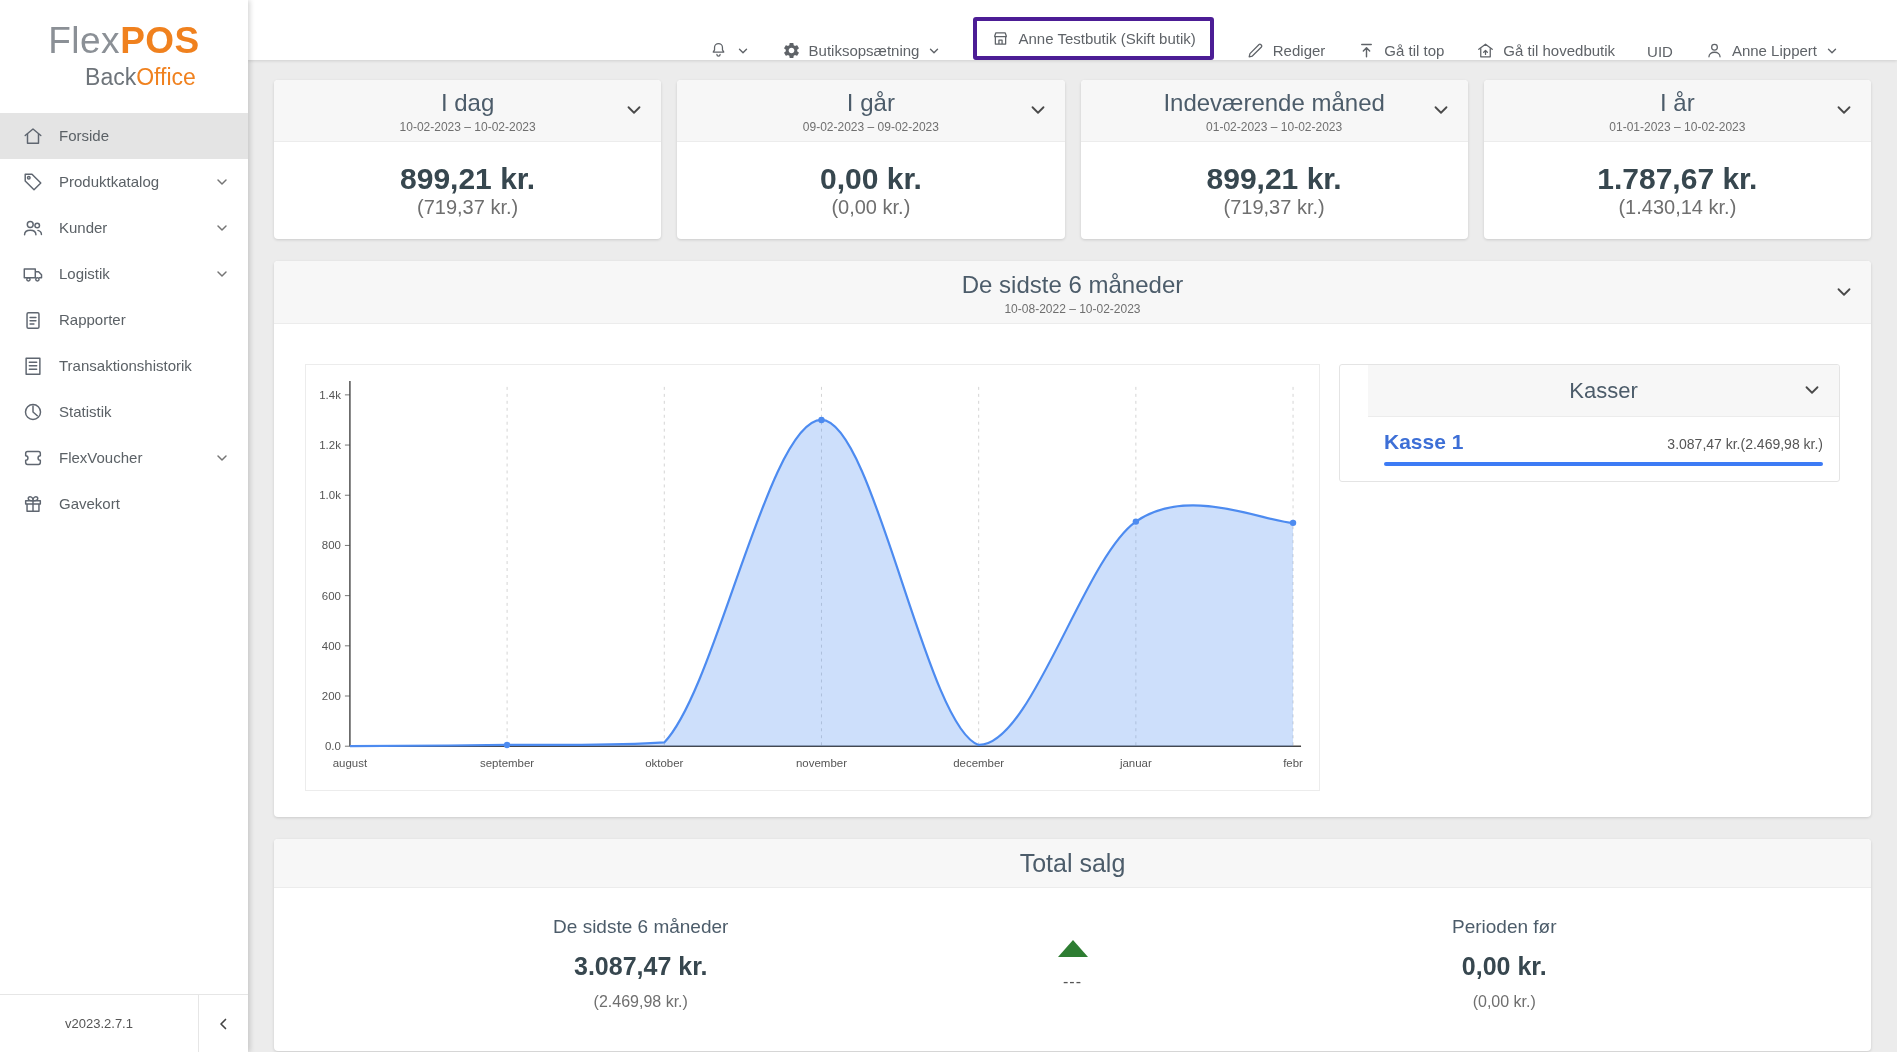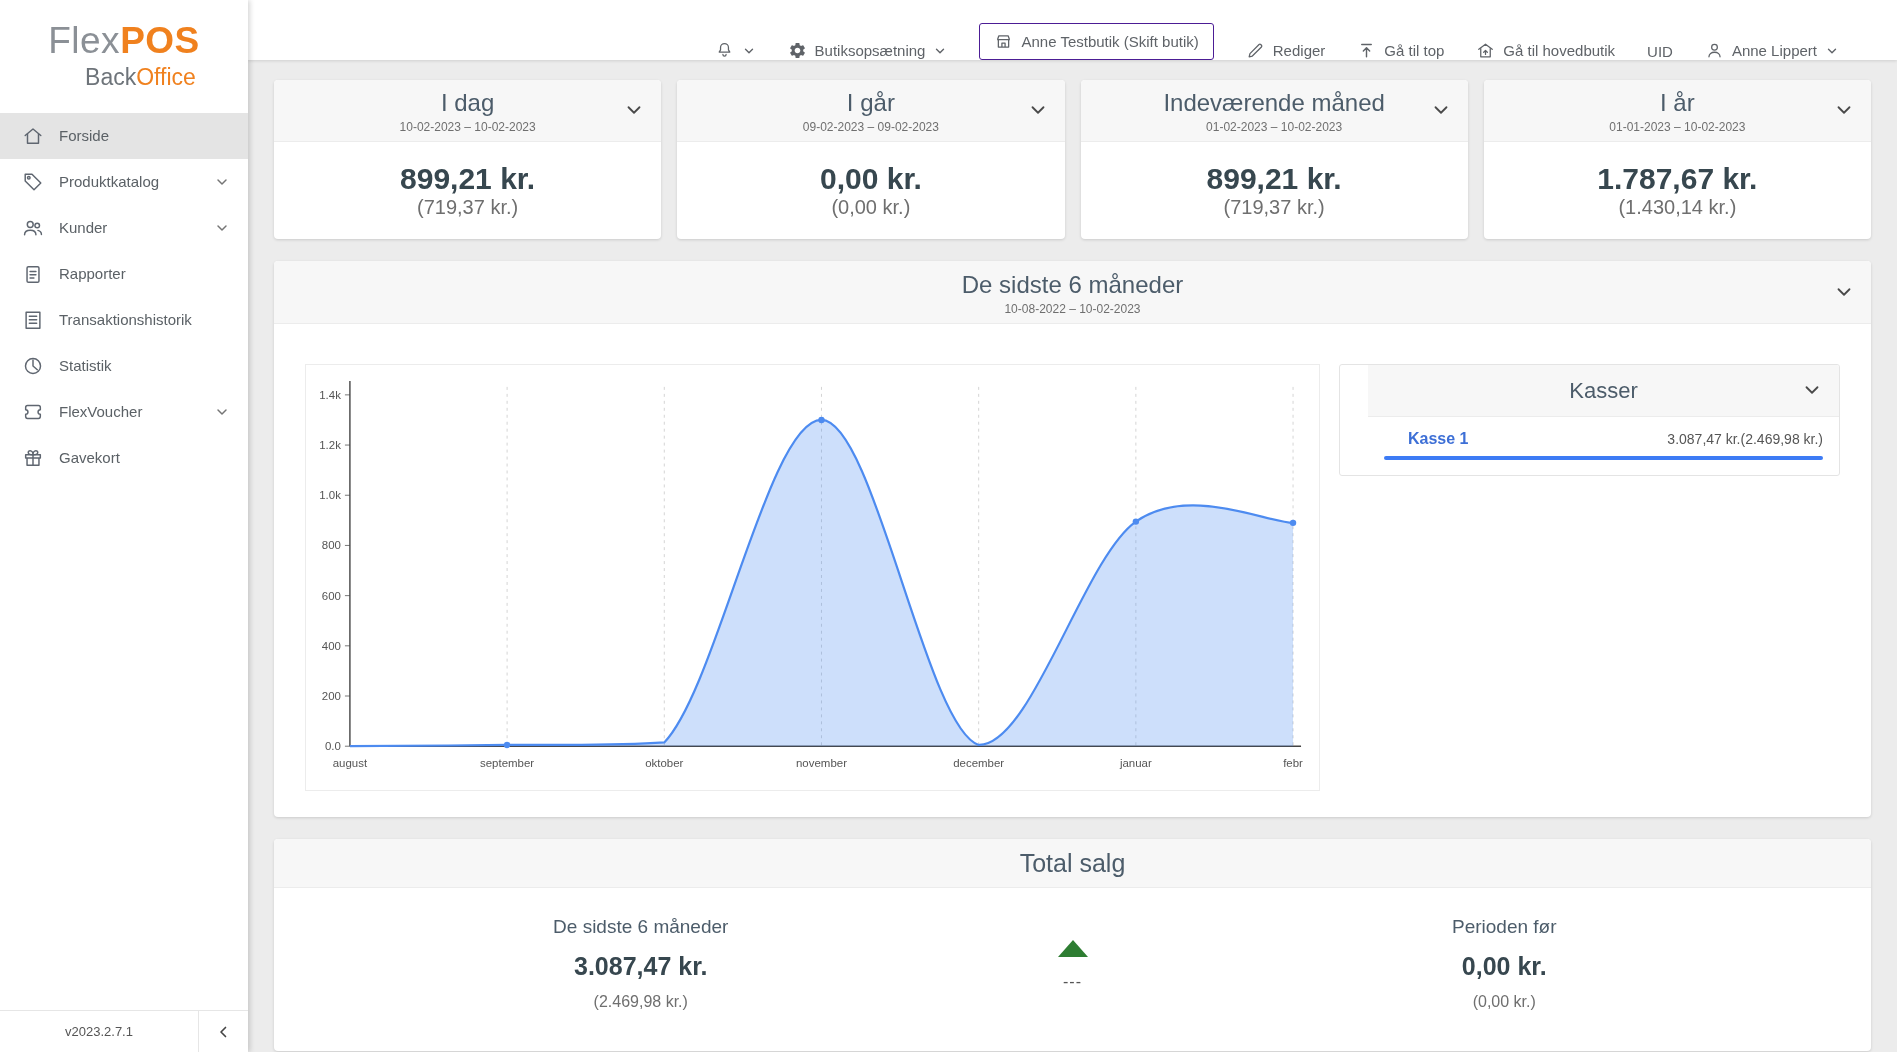--- a/index.html
+++ b/index.html
@@ -32,39 +32,39 @@
   .side-item {
     display: flex; align-items: center;
     height: 46px; padding: 0 18px 0 22px;
     cursor: pointer; color: #5b6166; font-size: 15px;
   }
   .side-item.active { background: #e4e4e4; }
   .side-item .sicon { width: 22px; height: 22px; margin-right: 15px; color: #5f6670; flex: none; }
   .side-item .sicon svg { width: 22px; height: 22px; }
   .side-chevron { margin-left: auto; color: #757575; }
   .side-chevron svg { width: 16px; height: 16px; }
-  .side-bottom { height: 42px; border-top: 1px solid #e6e6e6; display: flex; align-items: stretch; }
+  .side-bottom { height: 58px; border-top: 1px solid #e6e6e6; display: flex; align-items: stretch; }
   .version { flex: 1; display: flex; align-items: center; justify-content: center; font-size: 13px; color: #555; }
   .collapse-btn { width: 50px; border-left: 1px solid #e6e6e6; display: flex; align-items: center; justify-content: center; color: #444; cursor: pointer; }
   .collapse-btn svg { width: 18px; height: 18px; }
 
   
   .main { flex: 1; display: flex; flex-direction: column; height: 100%; overflow: hidden; }
   .topbar {
     height: 60px; min-height: 60px; background: #fff;
     box-shadow: 0 1px 3px rgba(0,0,0,.12);
     display: flex; align-items: flex-end; justify-content: flex-end;
     gap: 32px; padding-right: 58px;
     color: #5f6368; font-size: 15px;
     position: relative; z-index: 3;
   }
   .tb-item { display: flex; align-items: center; gap: 8px; cursor: pointer; white-space: nowrap; }
   .tb-item svg { width: 19px; height: 19px; }
   .tb-chev svg { width: 14px; height: 14px; }
-  .tb-store { border: 1px solid #4c1d95; border-radius: 3px; padding: 8px 14px; }
+  .tb-store { border: 4px solid #4c1d95; border-radius: 3px; padding: 8px 14px; }
 
   
   .content { flex: 1; padding: 20px 26px 0; overflow: hidden; }
 
   .cards-row { display: flex; gap: 16px; }
   .stat-card { flex: 1; background: #fff; border-radius: 4px; box-shadow: 0 1px 3px rgba(0,0,0,.14); overflow: hidden; }
   .card-head { position: relative; background: #f7f7f7; border-bottom: 1px solid #ececec; text-align: center; padding: 9px 44px 7px; }
   .card-title { font-size: 24px; line-height: 1.15; color: #4c5c6a; }
   .card-period { font-size: 12px; color: #6f6f6f; margin-top: 3px; }
   .head-chev { position: absolute; right: 16px; top: 50%; transform: translateY(-50%); color: #4a4a4a; cursor: pointer; }
@@ -80,21 +80,21 @@
   .panel-body { display: flex; gap: 19px; padding: 40px 31px 26px; }
   .chartbox { flex: 1; border: 1px solid #ececec; height: 427px; background: #fff; }
   .chartbox svg { width: 100%; height: 100%; }
 
   .kasser { width: 501px; border: 1px solid #e4e4e4; border-radius: 3px; align-self: flex-start; overflow: hidden; padding-left: 28px; }
   .kasser-head { position: relative; background: #f7f7f7; border-bottom: 1px solid #ececec; text-align: center; padding: 13px 44px 12px; }
   .kasser-title { font-size: 22px; color: #4c5c6a; }
   .kasser-body { padding: 13px 16px 15px; }
   .kasse-row { cursor: pointer; }
   .kasse-line { display: flex; justify-content: space-between; align-items: baseline; }
-  .kasse-name { color: var(--kasse-blue); font-weight: 700; font-size: 16px; margin-left: 24px; }
+  .kasse-name { color: var(--kasse-blue); font-weight: 700; font-size: 21px; }
   .kasse-value { color: #555; font-size: 14px; }
   .kasse-bar { height: 4px; background: #3D7BF5; border-radius: 2px; margin-top: 8px; width: 100%; }
 
   .total-head { padding: 10px 44px 9px; }
   .total-title { font-size: 25px; color: #4c5c6a; line-height: 1.15; }
   .total-body { display: flex; align-items: flex-start; padding: 28px 0 40px; }
   .total-col { flex: 1; text-align: center; }
   .total-label { font-size: 19px; color: #4c5c6a; }
   .total-value { font-size: 25px; font-weight: 700; color: #37474f; margin-top: 14px; }
   .total-sub { font-size: 16px; color: #6f6f6f; margin-top: 12px; }
@@ -138,20 +138,36 @@
     <div class="side-item">
       <span class="sicon">
           <svg viewBox="0 0 24 24" fill="none" stroke="currentColor" stroke-width="1.6" stroke-linecap="round" stroke-linejoin="round">
             <circle cx="9" cy="8.2" r="3.2"></circle>
             <path d="M2.8 19.4c0-3.2 2.8-5 6.2-5s6.2 1.8 6.2 5"></path>
             <circle cx="16.6" cy="9.3" r="2.5"></circle>
             <path d="M17.4 14.6c2.3.5 3.8 2.1 3.8 4.6"></path>
           </svg>
         </span>
       <span>Kunder</span>
+      <span class="side-chevron">
+          <svg viewBox="0 0 24 24" fill="none" stroke="currentColor" stroke-width="2.2" stroke-linecap="round" stroke-linejoin="round">
+            <polyline points="6 9 12 15 18 9"></polyline>
+          </svg>
+        </span>
+    </div>
+    <div class="side-item">
+      <span class="sicon">
+          <svg viewBox="0 0 24 24" fill="none" stroke="currentColor" stroke-width="1.6" stroke-linejoin="round">
+            <rect x="2.5" y="6.5" width="12" height="9.5"></rect>
+            <path d="M14.5 9.5h3.6l3.2 3.4V16h-2.7"></path>
+            <circle cx="7" cy="17.8" r="1.8"></circle>
+            <circle cx="16.8" cy="17.8" r="1.8"></circle>
+          </svg>
+        </span>
+      <span>Logistik</span>
       <span class="side-chevron">
           <svg viewBox="0 0 24 24" fill="none" stroke="currentColor" stroke-width="2.2" stroke-linecap="round" stroke-linejoin="round">
             <polyline points="6 9 12 15 18 9"></polyline>
           </svg>
         </span>
     </div>
     <div class="side-item">
       <span class="sicon">
           <svg viewBox="0 0 24 24" fill="none" stroke="currentColor" stroke-width="1.6" stroke-linecap="round" stroke-linejoin="round">
             <rect x="5.5" y="4" width="13" height="17" rx="1.5"></rect>

